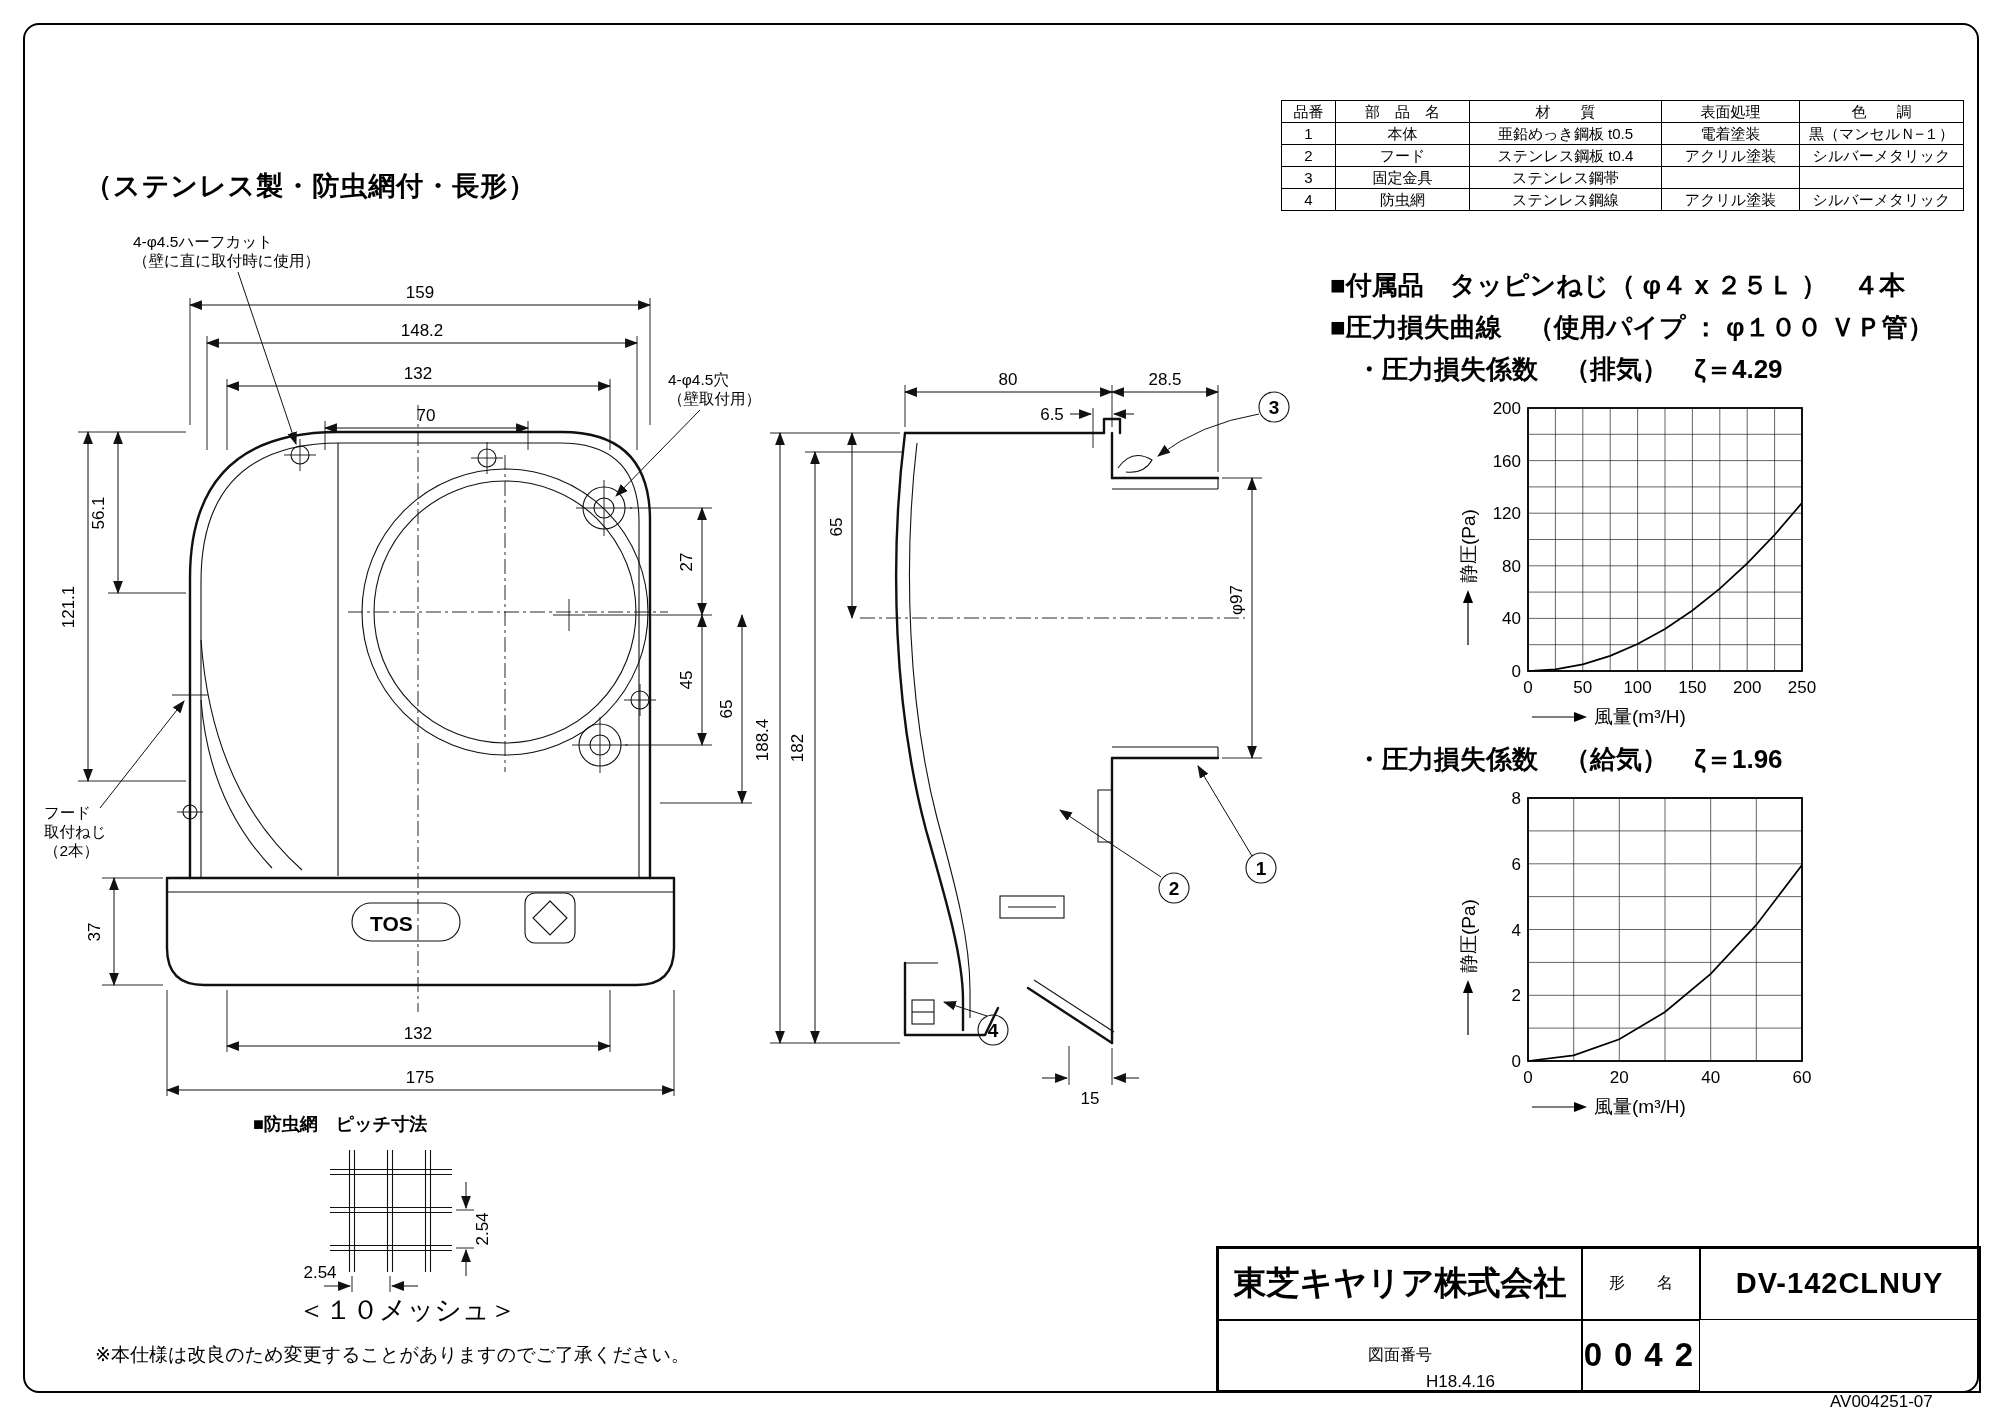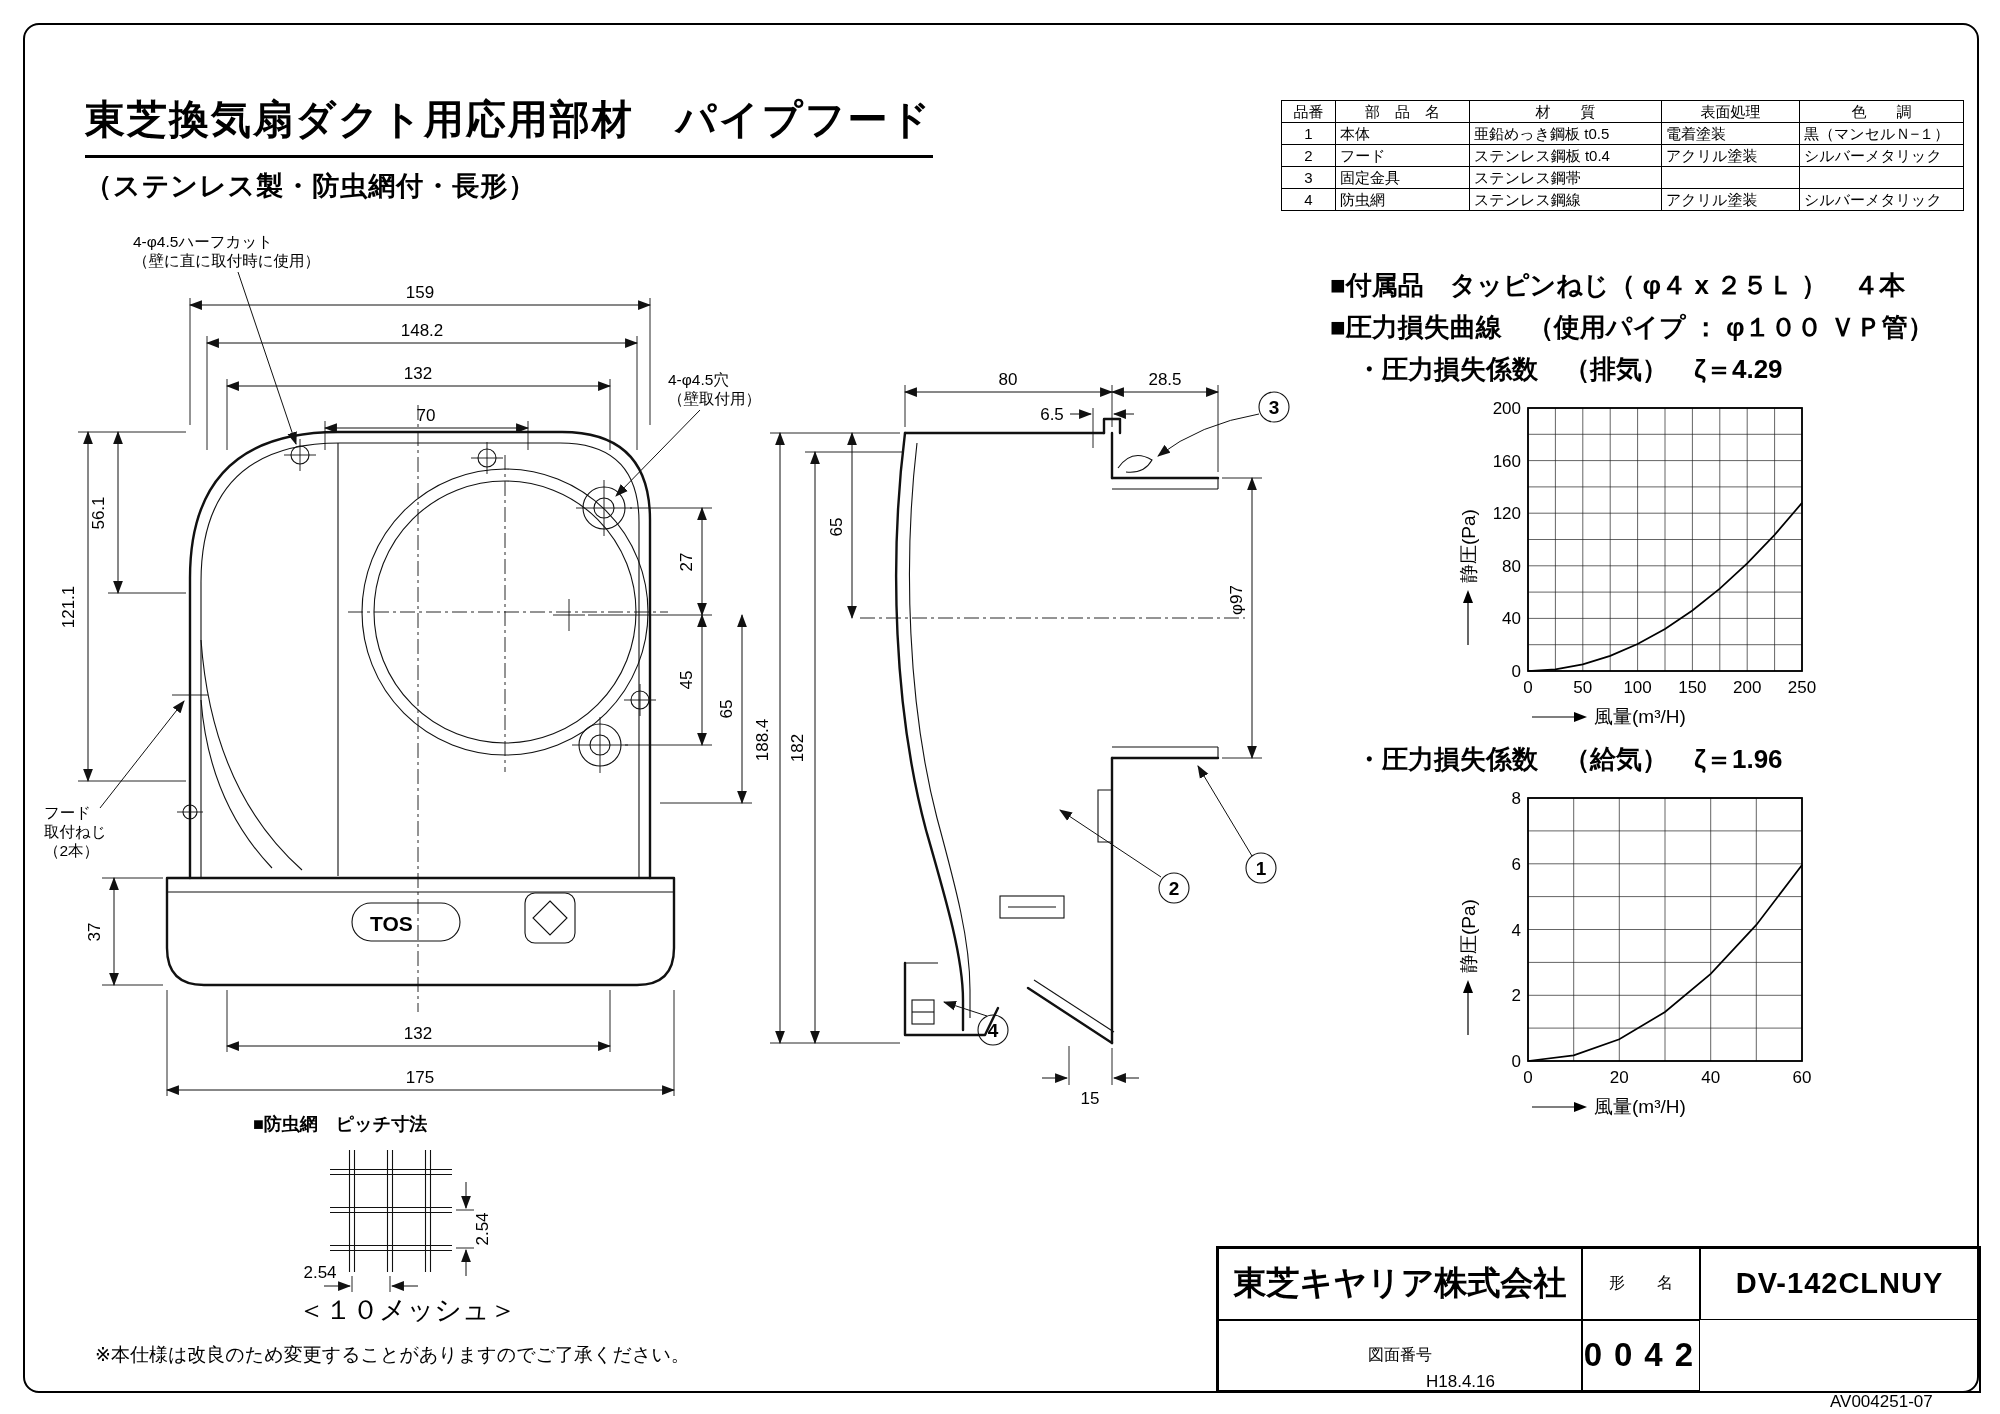--- a/index.html
+++ b/index.html
@@ -7,21 +7,21 @@
         font-family:"Liberation Sans","DejaVu Sans",sans-serif;color:#000;overflow:hidden;}
   .abs{position:absolute;}
   #frame{position:absolute;left:23px;top:23px;width:1952px;height:1366px;
          border:2.5px solid #000;border-radius:16px;}
   #title1{left:85px;top:92px;font-size:40px;font-weight:bold;letter-spacing:2px;
           border-bottom:3.5px solid #000;padding-bottom:8px;}
   #title2{left:85px;top:168px;font-size:27px;font-weight:bold;letter-spacing:1px;}
   
   #parts{left:1281px;top:100px;border-collapse:collapse;table-layout:fixed;}
   #parts td,#parts th{border:1.6px solid #000;font-size:15px;font-weight:normal;
-          padding:0 4px;height:21px;line-height:21px;white-space:nowrap;overflow:hidden;text-align:left;}
+          padding:0 4px;height:21px;line-height:21px;white-space:nowrap;overflow:hidden;text-align:center;}
   #parts th{text-align:center;}
   #parts .c{text-align:center;}
   
   .spec{font-size:26px;font-weight:bold;letter-spacing:0px;white-space:nowrap;}
   
   #tblock{left:1216px;top:1246px;width:761px;height:143px;border:2.5px solid #000;
           display:grid;grid-template-columns:364px 118px 279px;grid-template-rows:71.5px 71.5px;}
   #tblock div{border:1.2px solid #000;display:flex;align-items:center;justify-content:center;overflow:hidden;}
   #tb-company{font-size:33px;font-weight:bold;letter-spacing:0px;}
   #tb-row2{display:grid!important;grid-template-columns:128px 236px;padding:0!important;border:none!important;}
@@ -46,21 +46,20 @@
   .mesh-title{font-size:18px;font-weight:bold;}
   .mesh-label{font-size:27px;}
   #disclaimer{left:95px;top:1342px;font-size:19px;}
 </style>
 </head>
 <body>
 
 <div id="page">
   <div id="frame"></div>
 
-  <div class="abs" id="title1">東芝換気扇ダクト用応用部材　パイプフード</div>
   <div class="abs" id="title2">（ステンレス製・防虫網付・長形）</div>
 
   <table class="abs" id="parts">
     <colgroup>
         <col style="width:54px">
         <col style="width:134px">
         <col style="width:192px">
         <col style="width:138px">
         <col style="width:164px">
       </colgroup>

